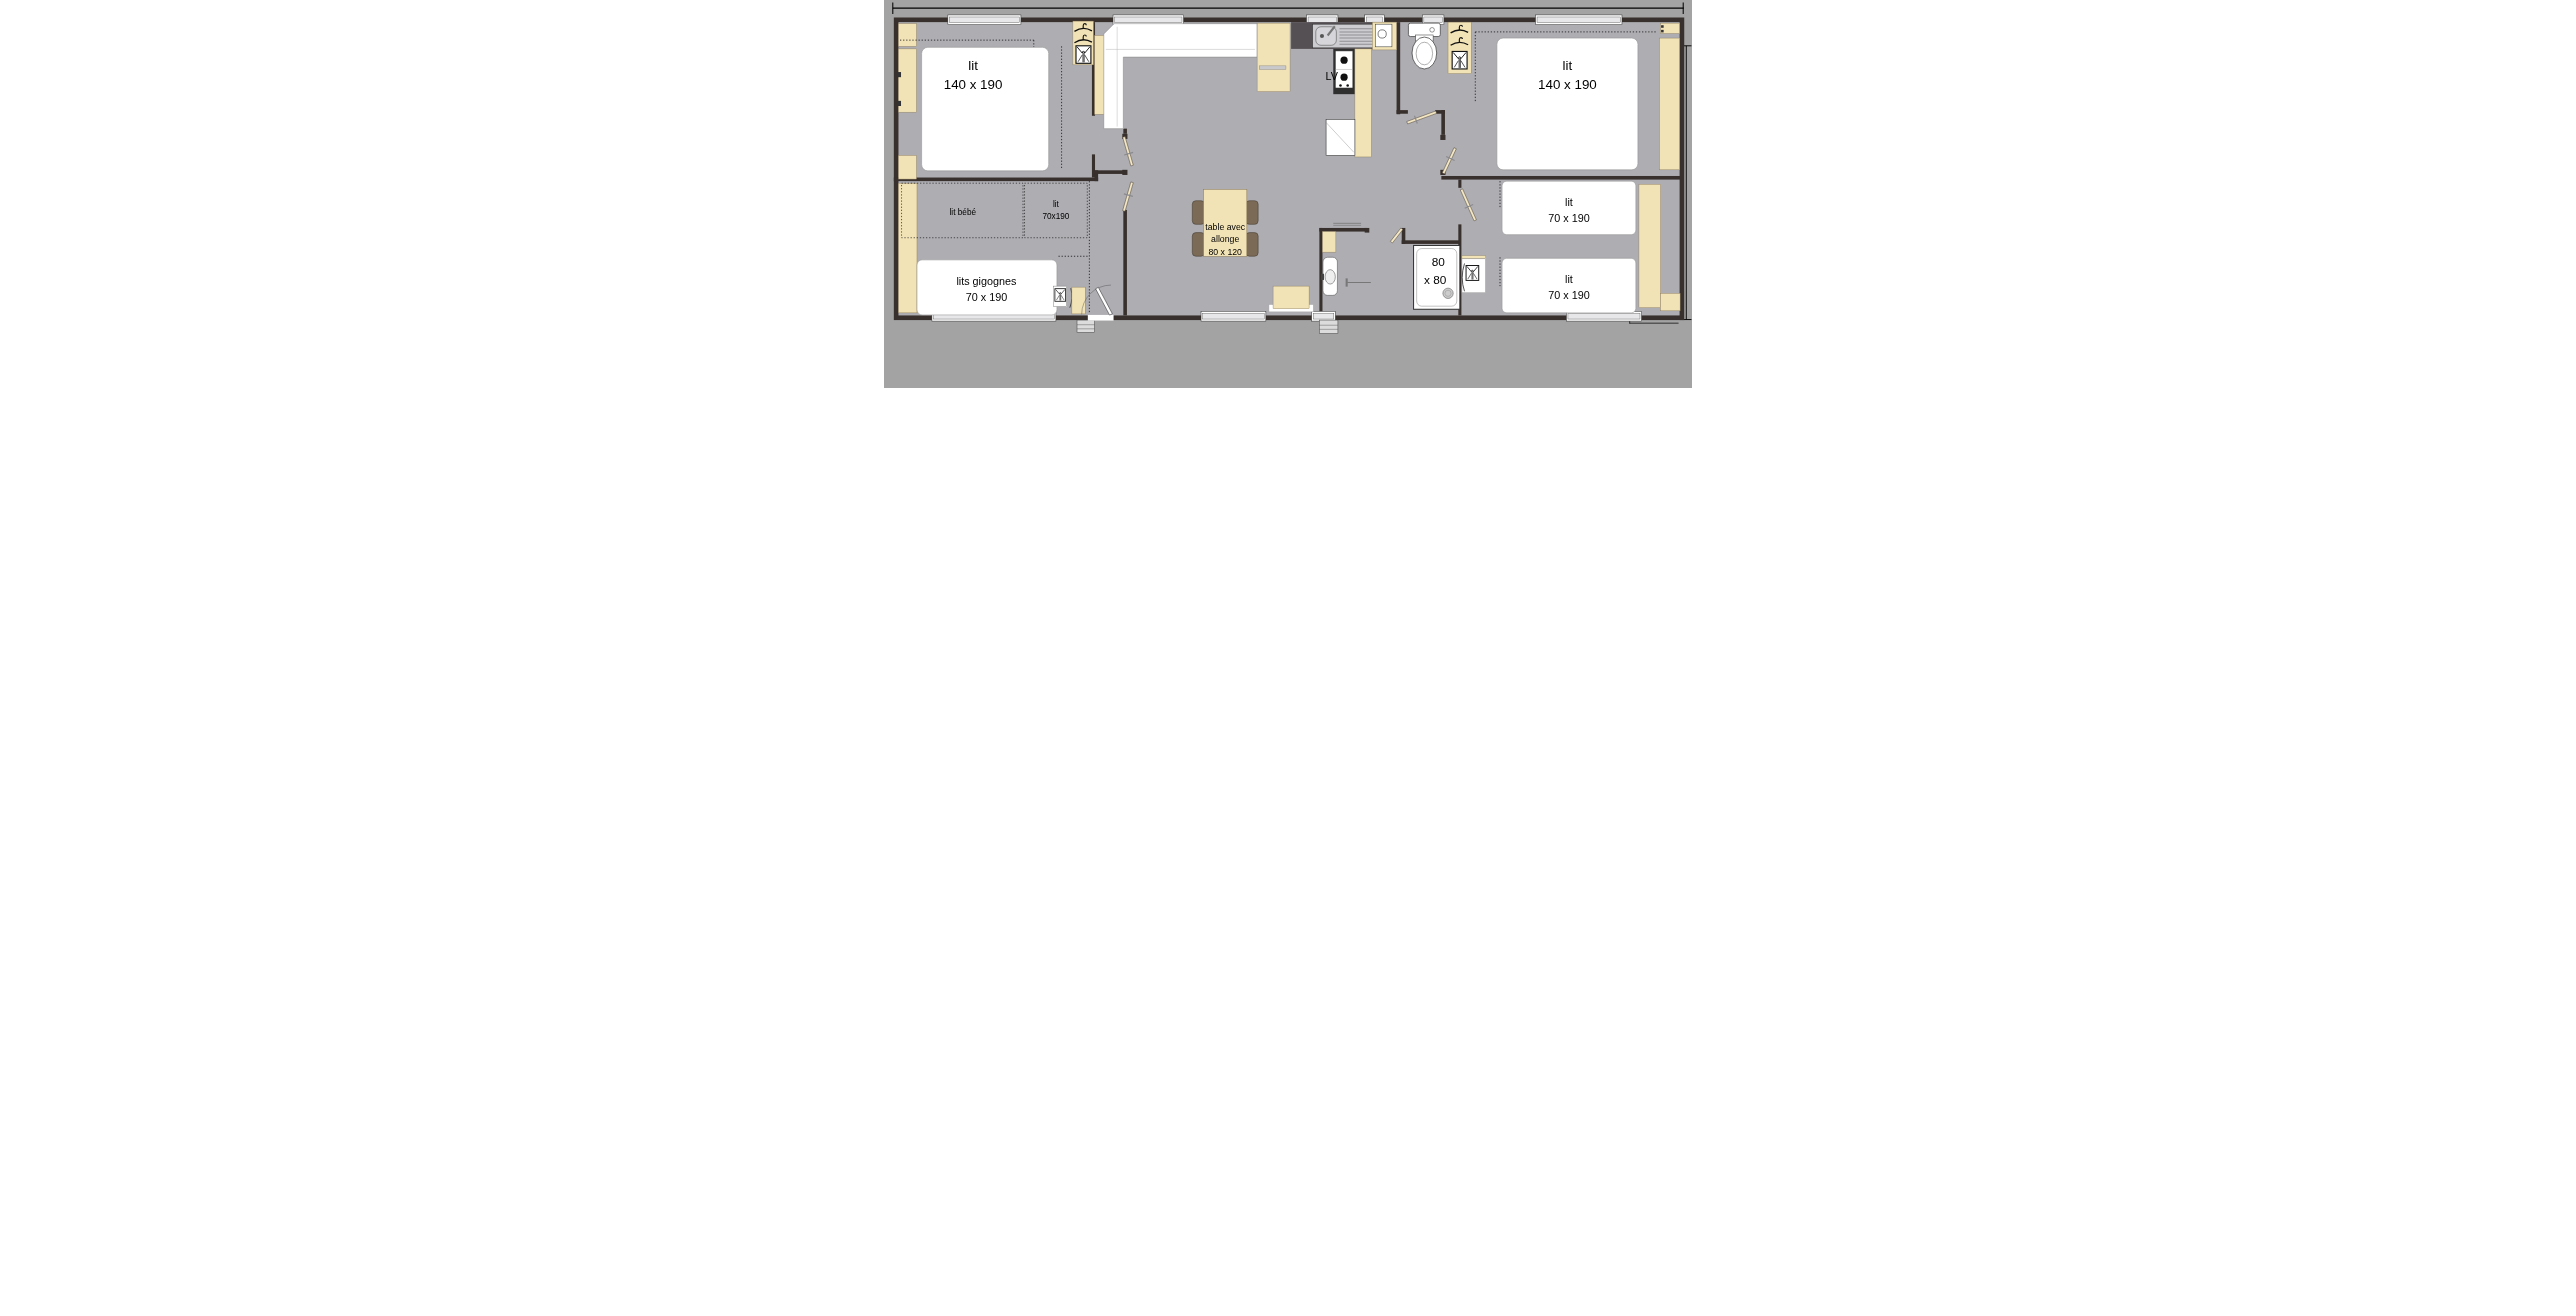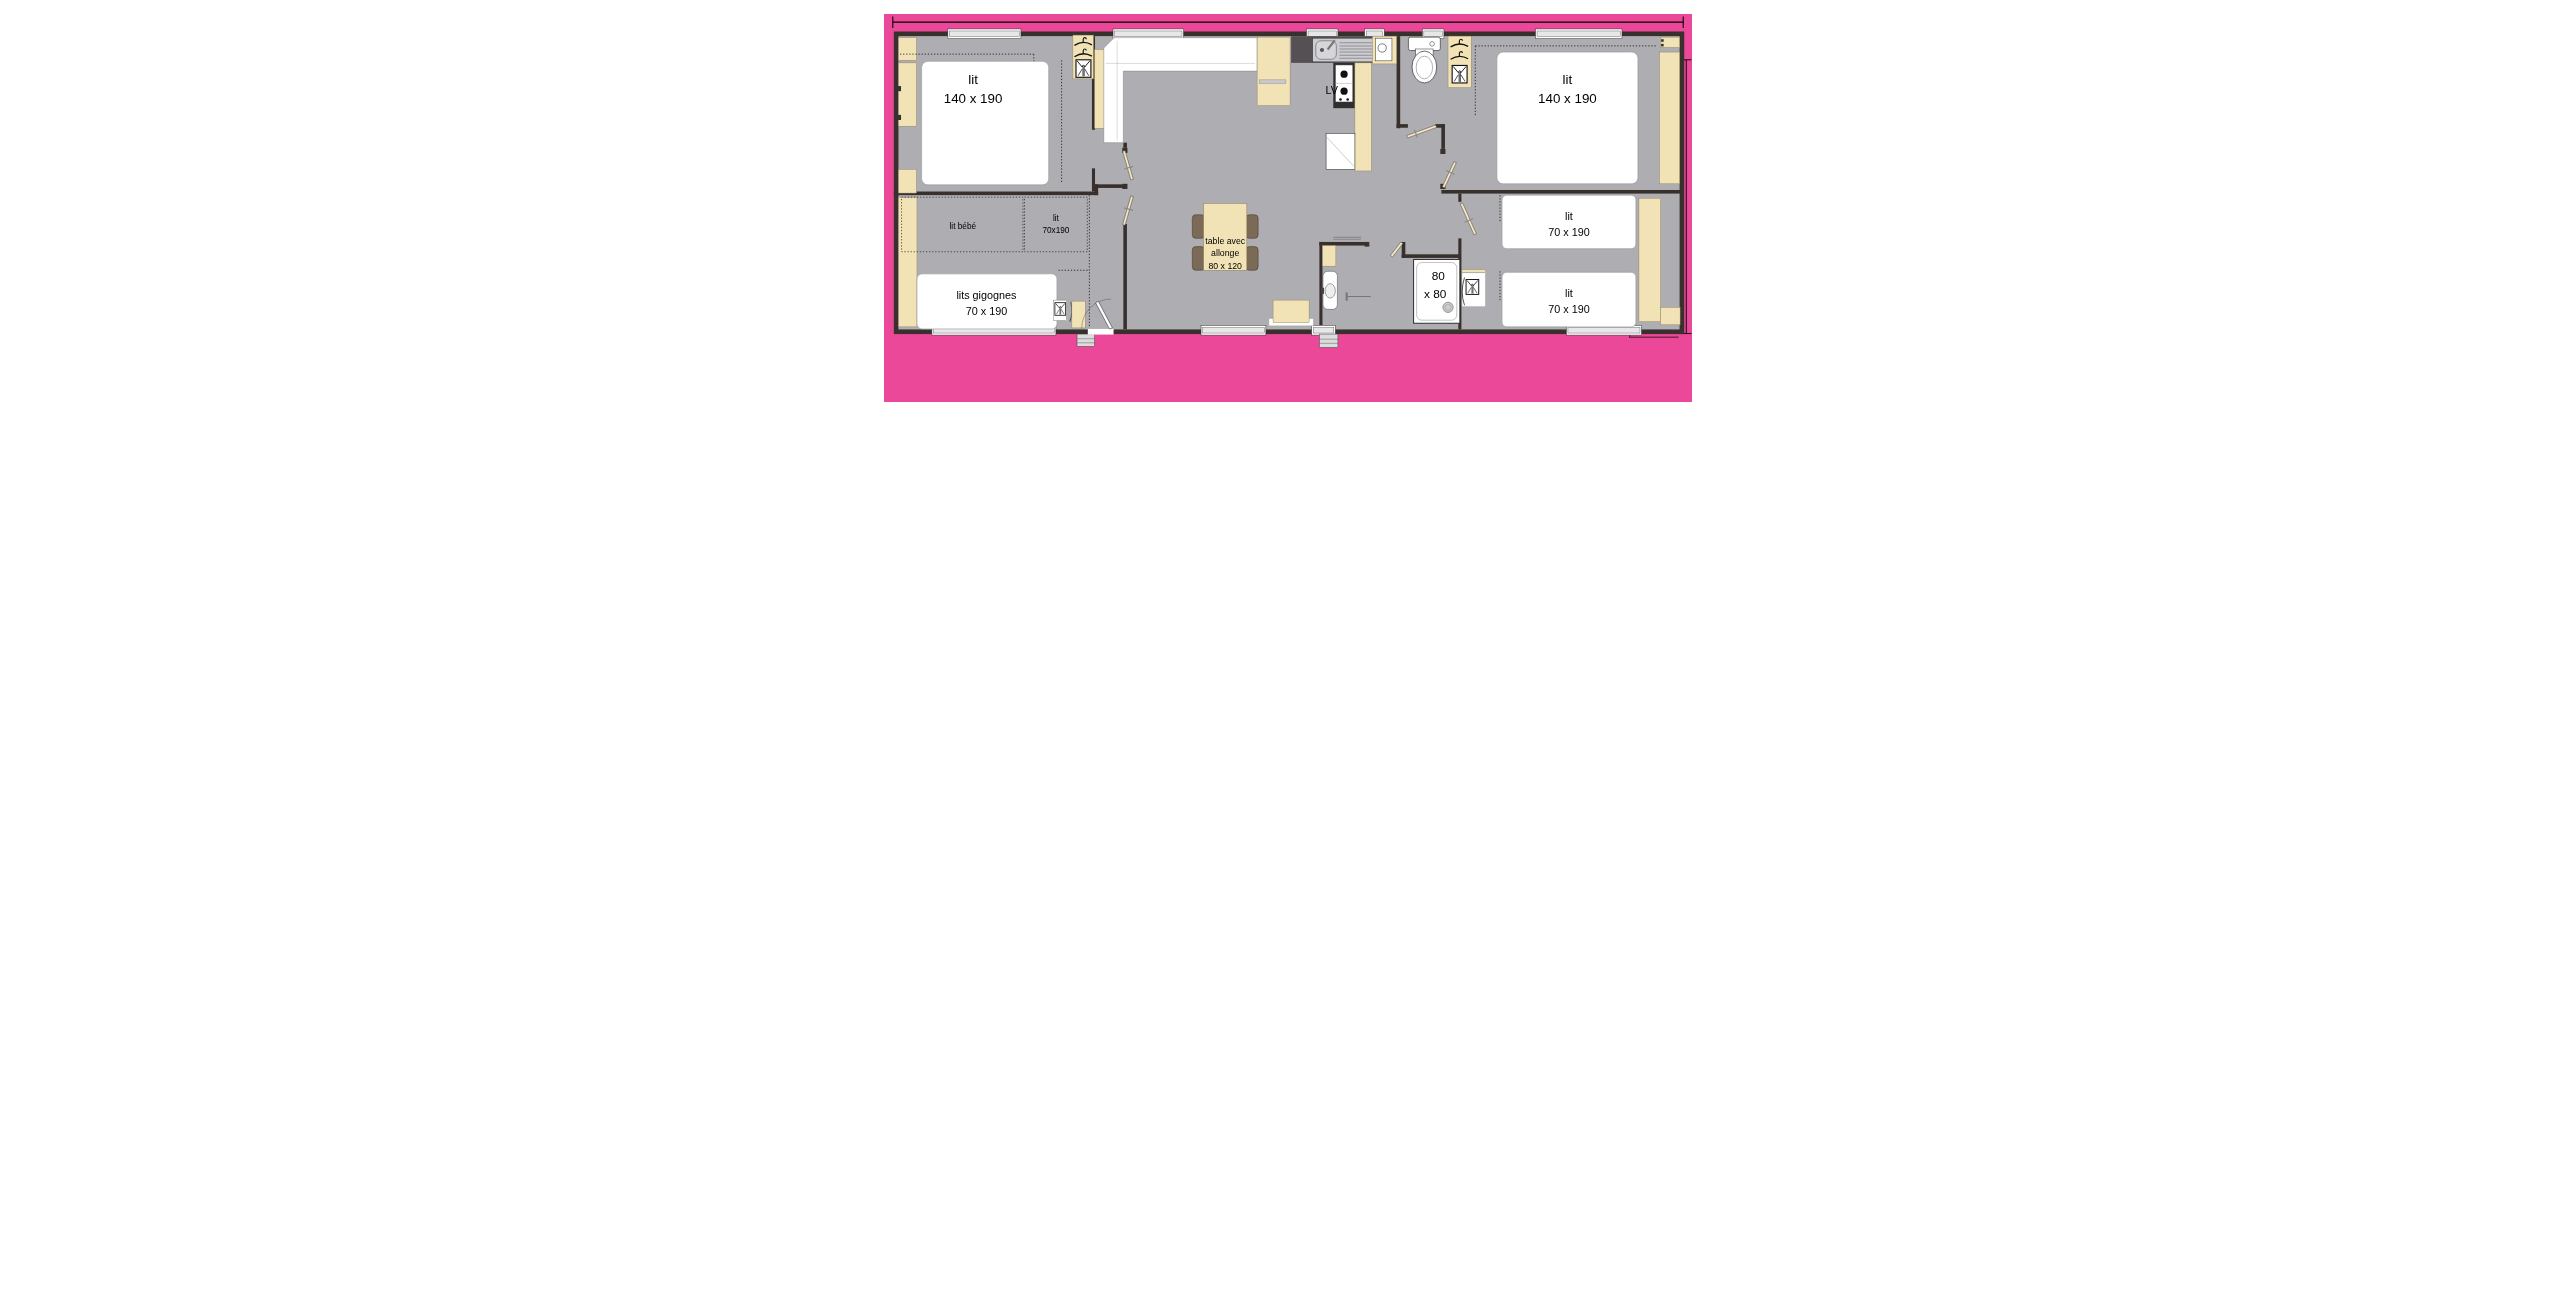--- a/index.html
+++ b/index.html
@@ -1,16 +1,16 @@
 <!DOCTYPE html>
 <html style="font-size:8.2px"><head>
 <meta charset="utf-8">
 <style>
   html,body{margin:0;padding:0;background:#fff;}
-  .stage{position:relative;width:808px;height:388px;background:#ec4899;margin:14px auto;
+  .stage{position:relative;width:808px;height:388px;background:#a3a3a3;margin:0 auto;
          font-family:"Liberation Sans", sans-serif;}
   svg text{fill:#000;font-family:"Liberation Sans", sans-serif;}
   .lbl-big{font-size:26px;}
   .lbl-med{font-size:21px;}
   .lbl-sml{font-size:16px;}
   .lbl-tbl{font-size:17px;}
   .lbl-shw{font-size:23px;}
 </style>
 </head>
 <body>

